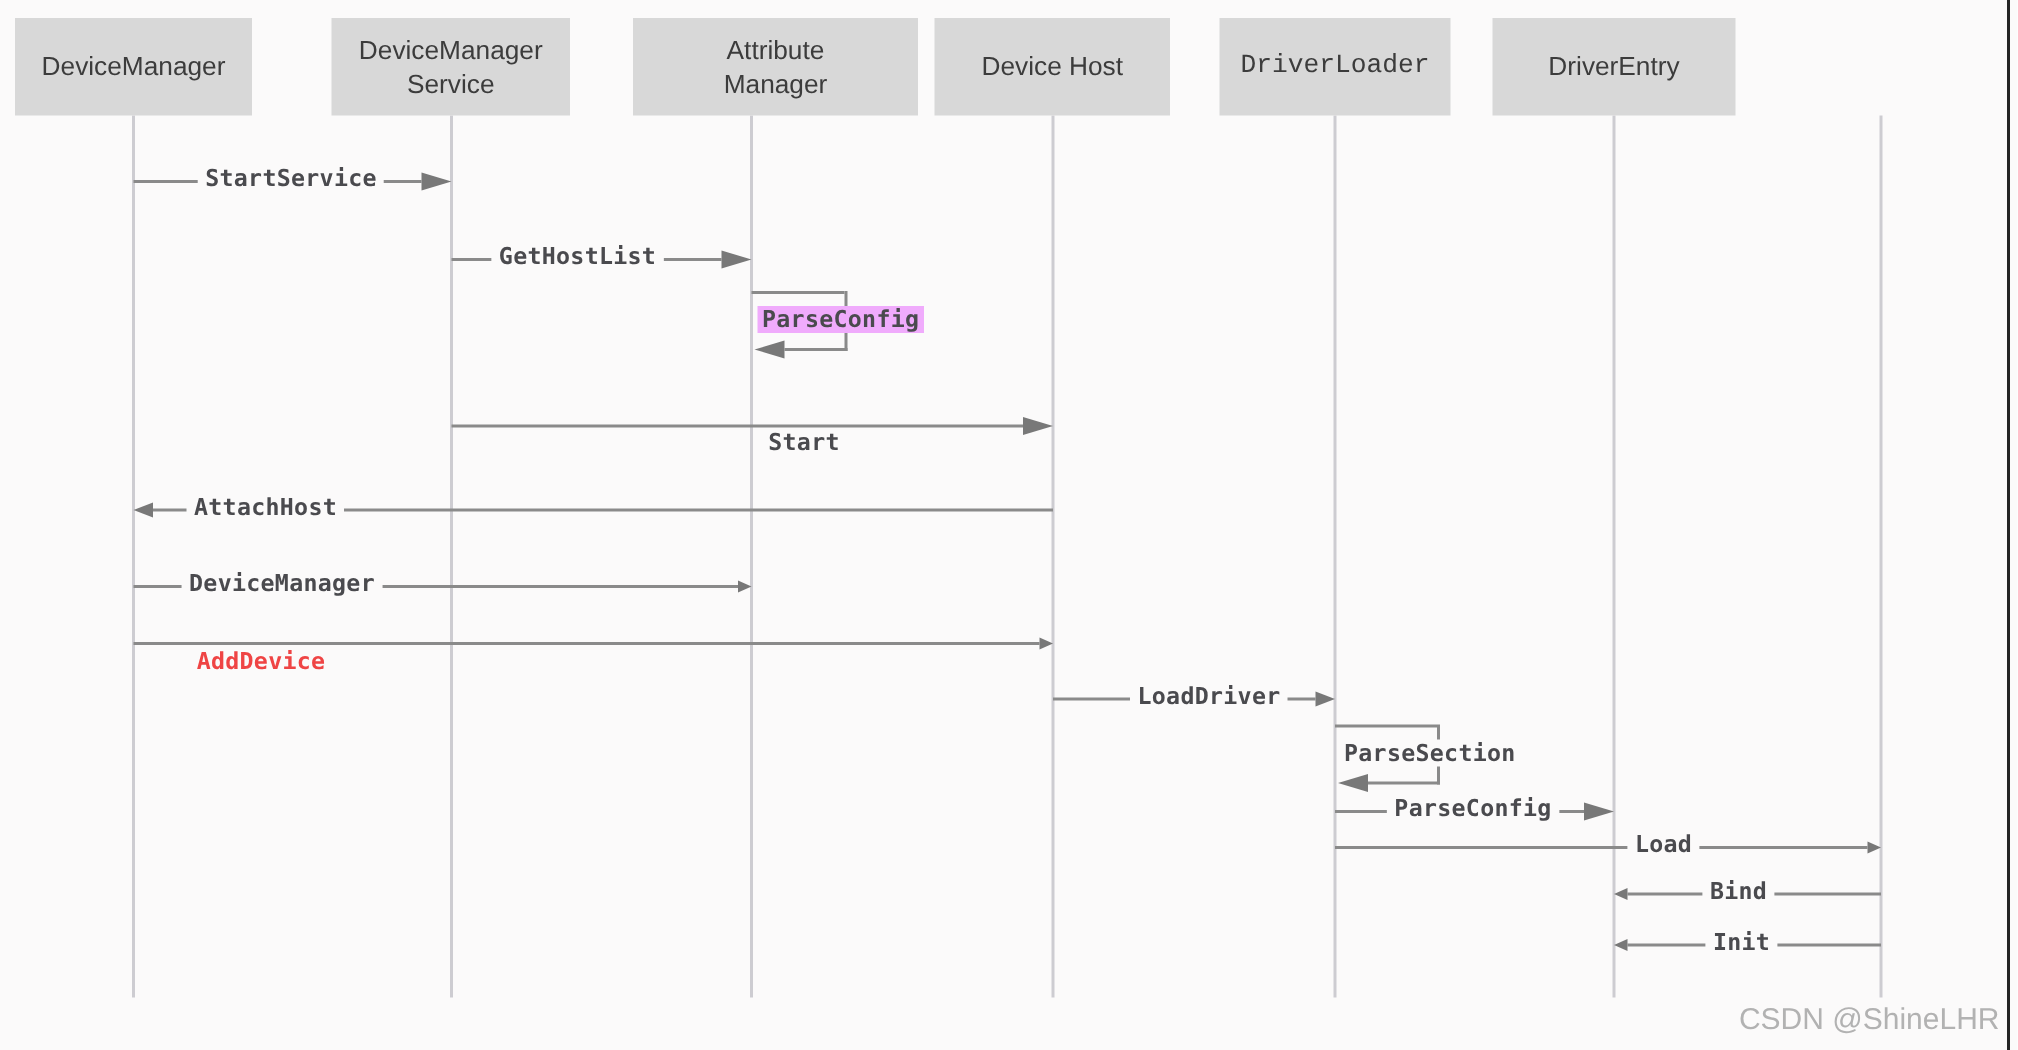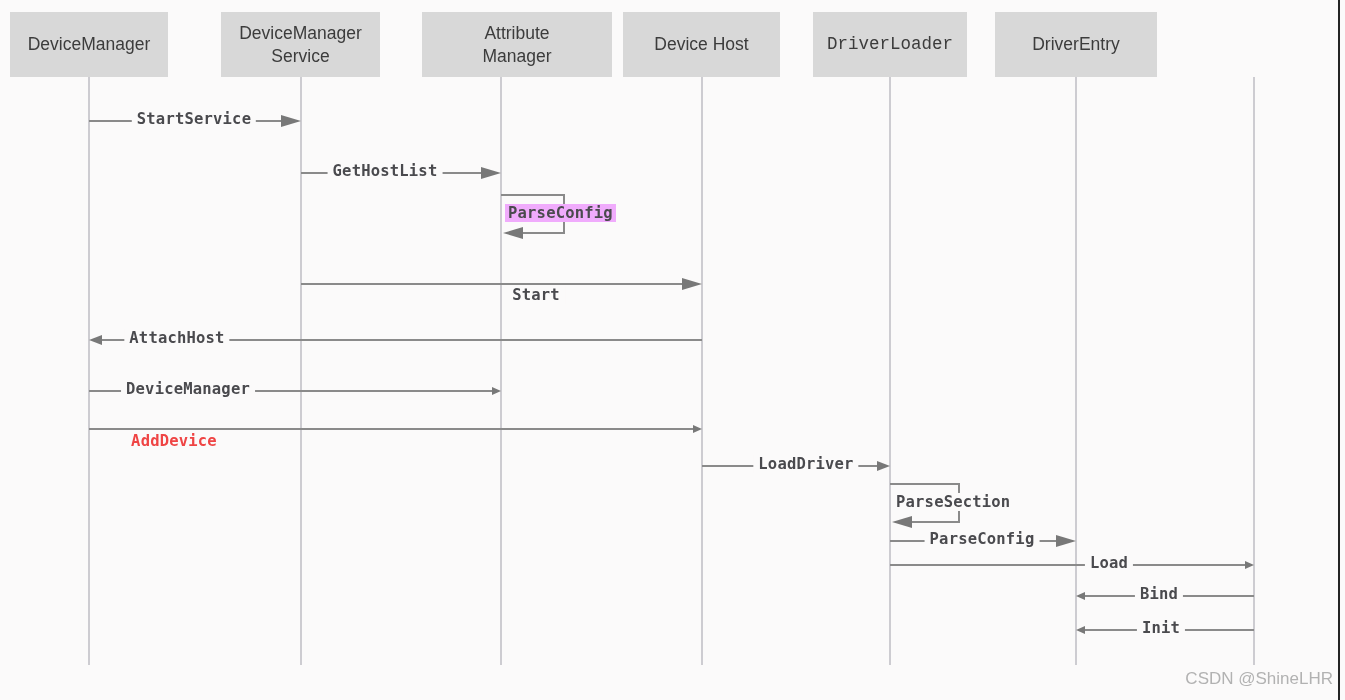--- a/index.html
+++ b/index.html
@@ -37,21 +37,21 @@
     font-family:"DejaVu Sans Mono", monospace;
     font-weight:bold;
     font-size:15.5px;
     letter-spacing:0.2px;
     padding:0 3px;
     white-space:nowrap;
     z-index:4;
   }
   .watermark {
     position:absolute;
-    font-size:17px;
+    font-size:20px;
     z-index:6;
   }
   .edge-line { position:absolute; top:0; width:2px; height:700px; z-index:7; }
 </style>
 </head>
 <body>
 
 <div id="stage" style="background: rgb(251, 250, 250);">
   <div class="watermark" style="right: 12px; top: 669px; color: rgb(178, 178, 178);">CSDN @ShineLHR</div>
   <div class="edge-line" style="left: 1338px; background: rgb(36, 36, 36);"></div>

